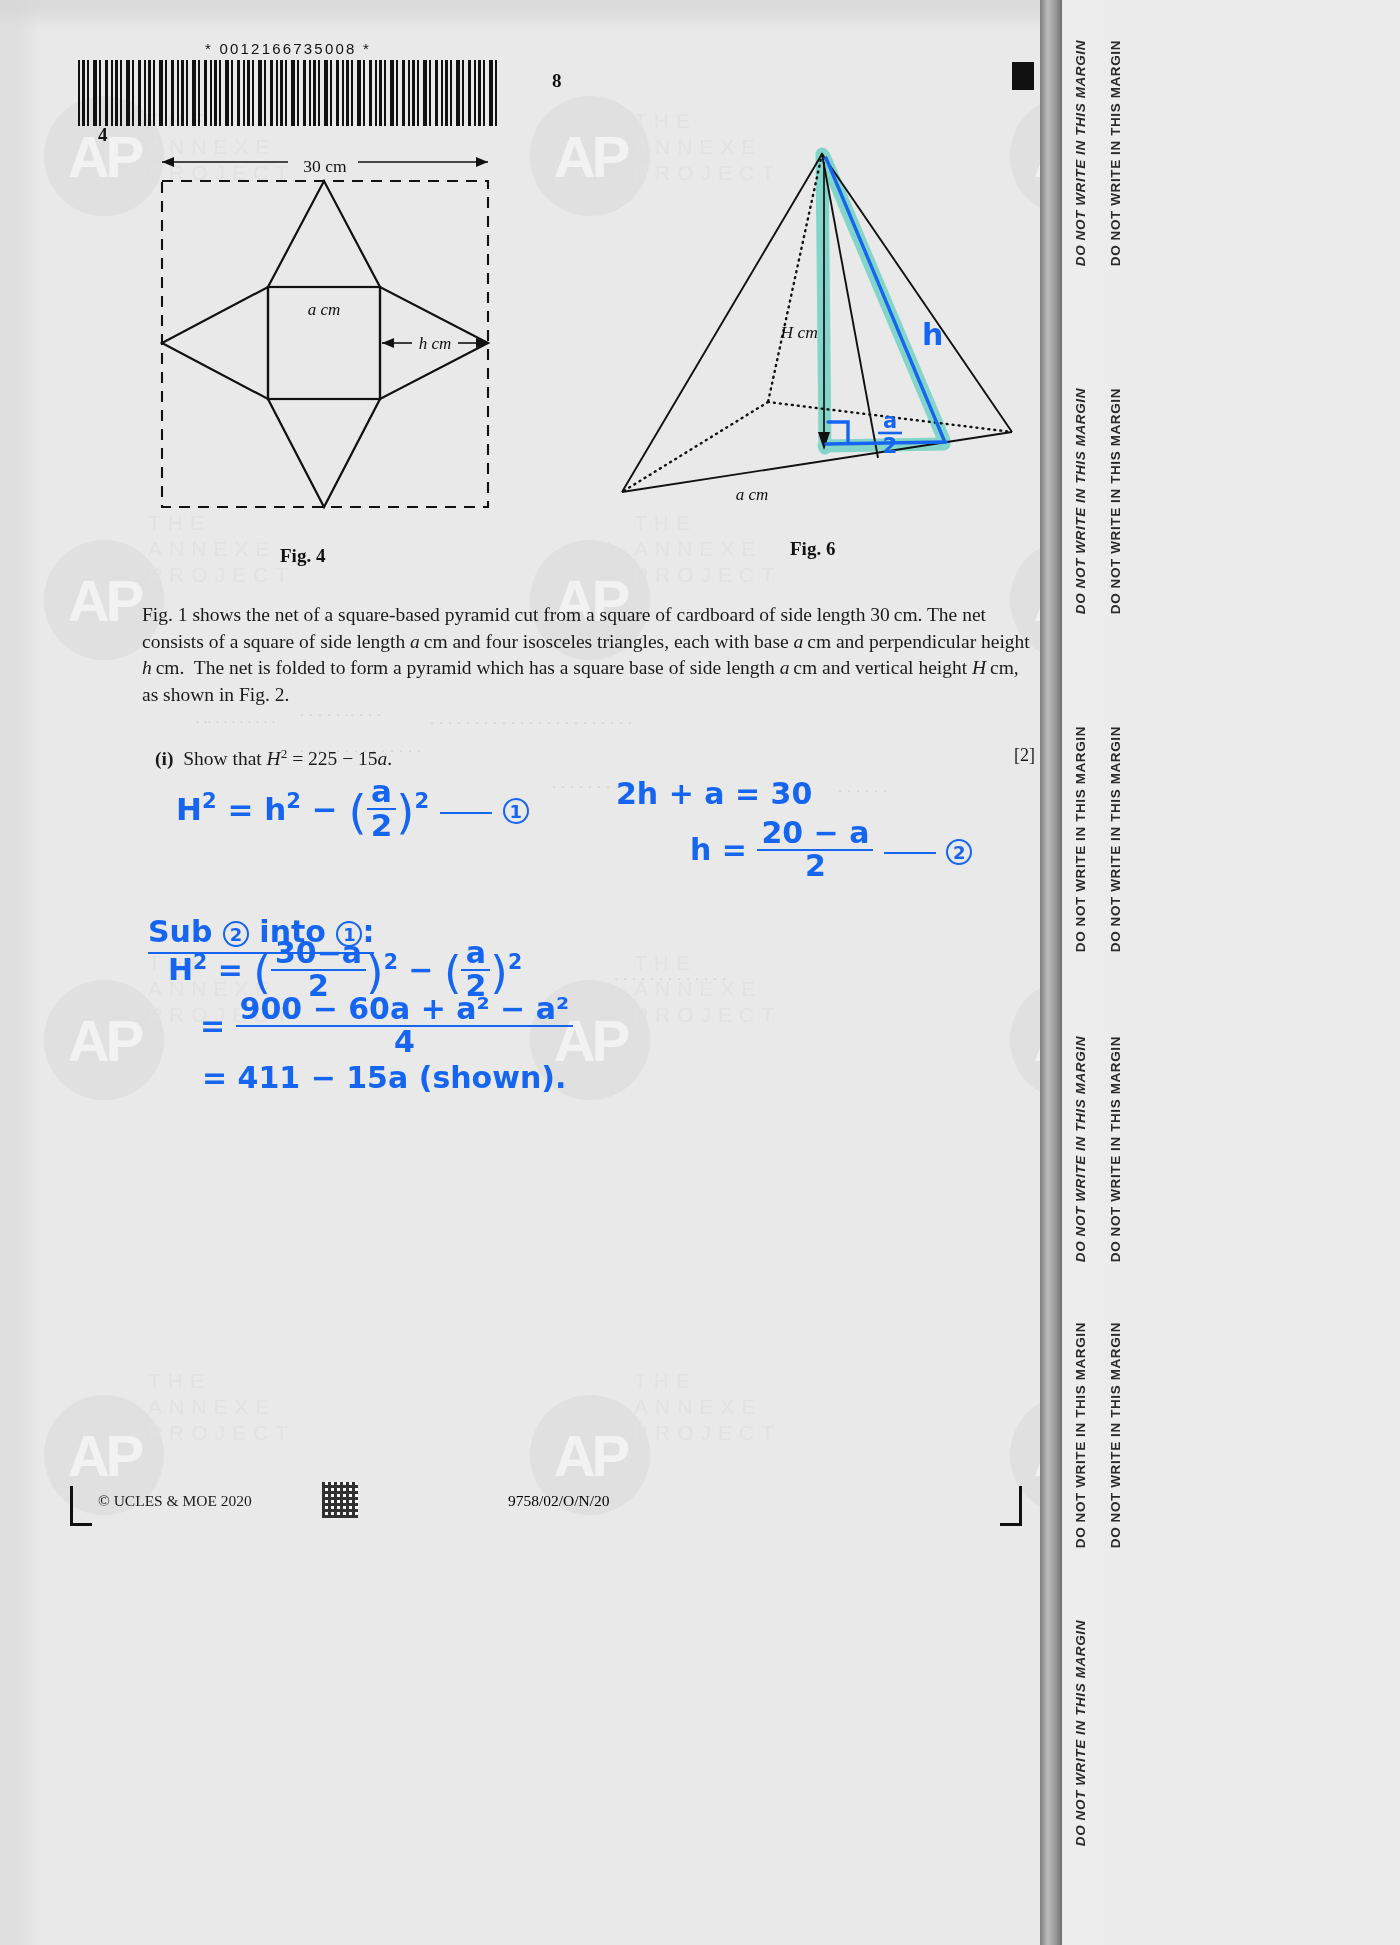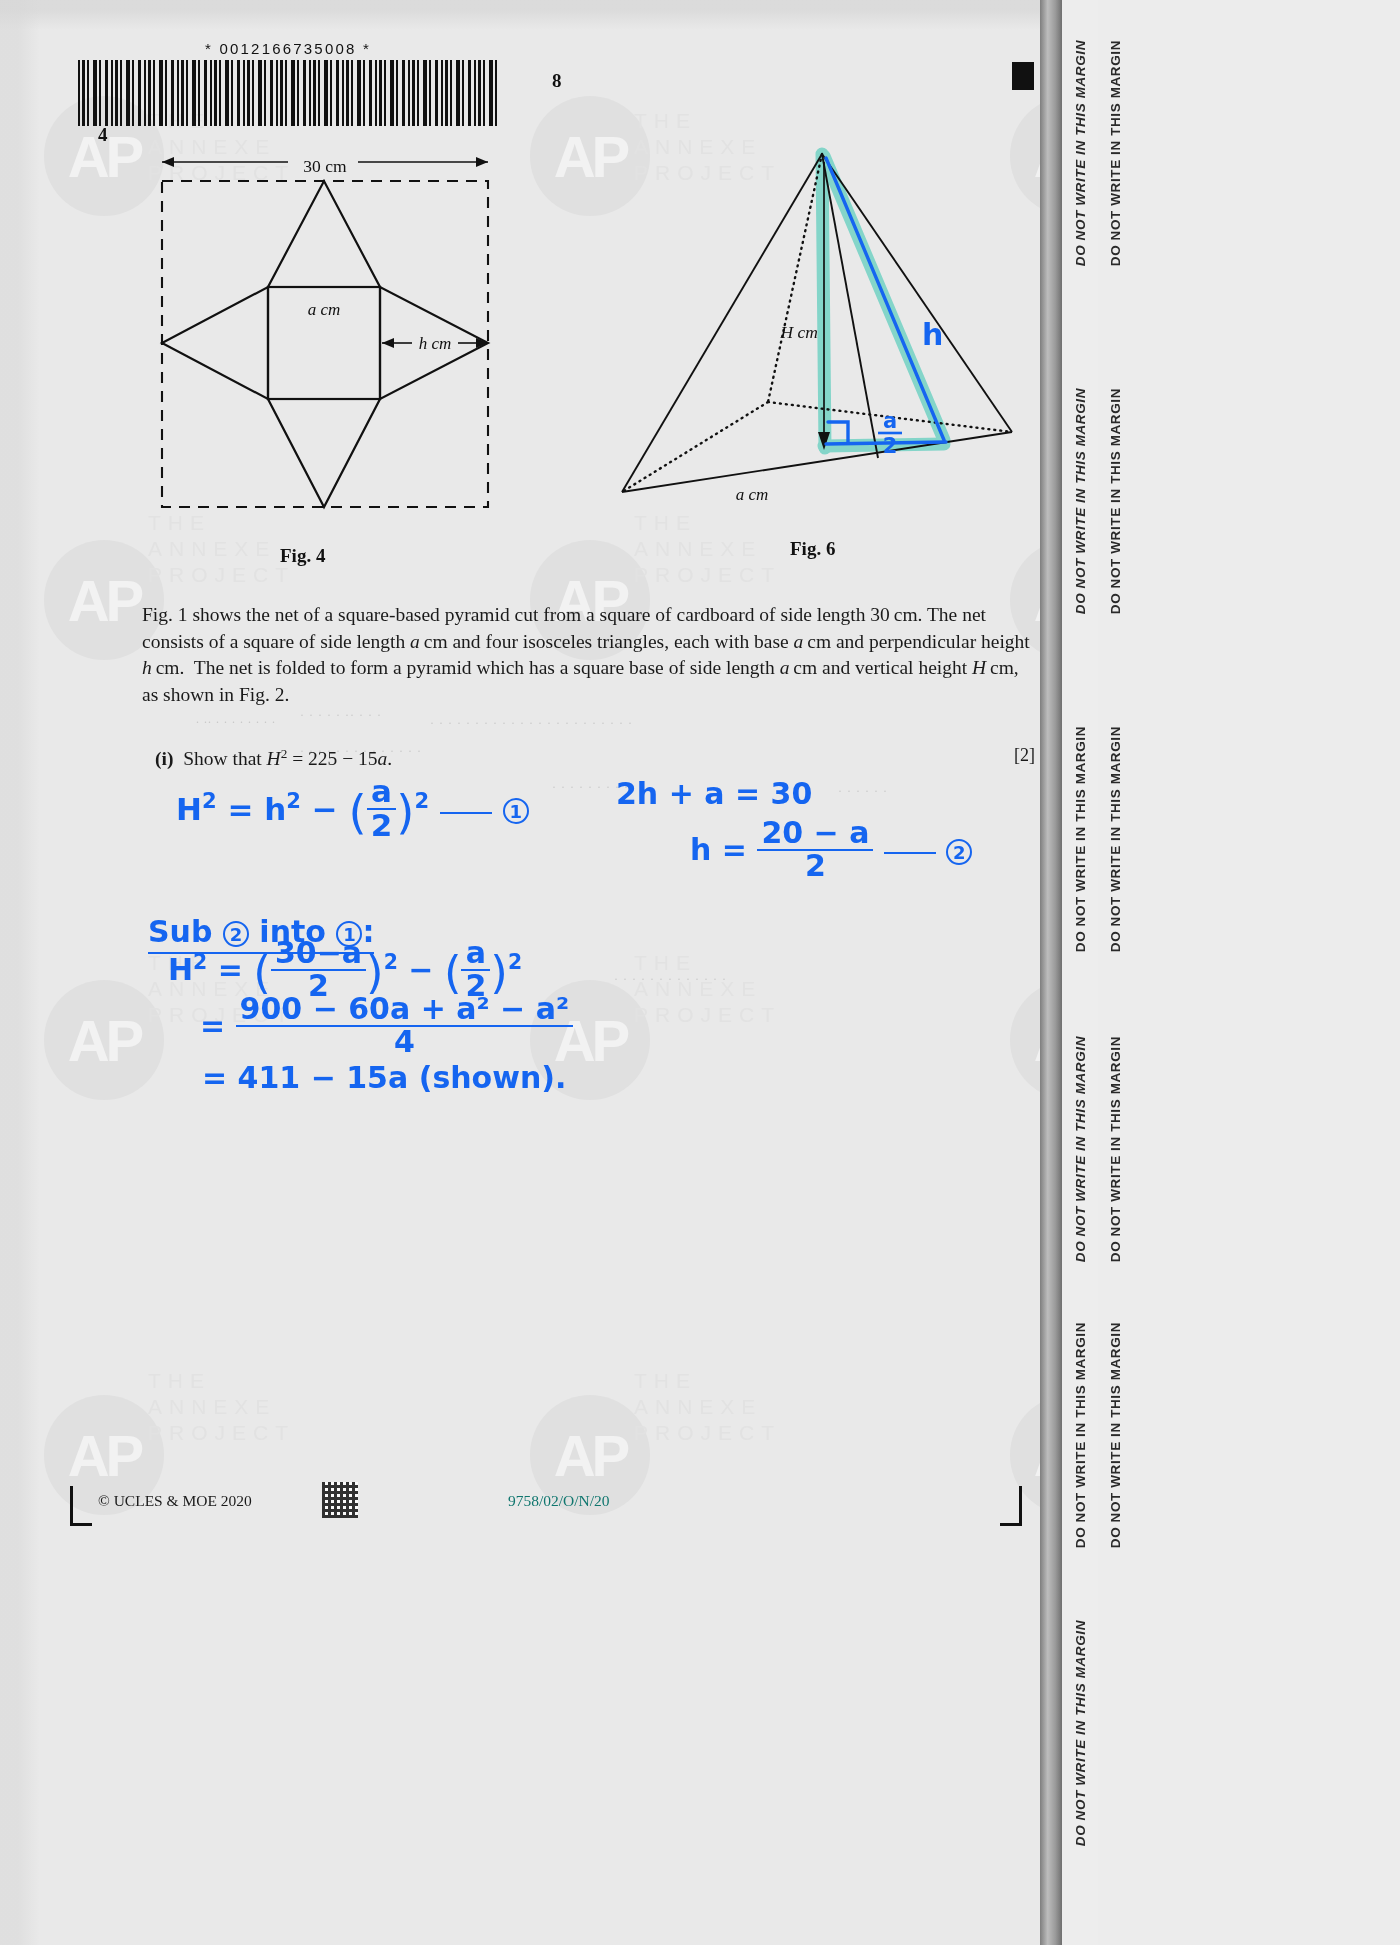--- a/index.html
+++ b/index.html
@@ -159,21 +159,21 @@
     font-size:12px; letter-spacing:1px; user-select:none; white-space:nowrap;
   }
 
   
   #footer-left{
     position:absolute; left:98px; top:1492px;
     font-family:"Liberation Serif", serif; font-size:15.5px; color:#1a1a1a;
   }
   #footer-code{
     position:absolute; left:508px; top:1492px;
-    font-family:"Liberation Serif", serif; font-size:15.5px; color:#0f766e;
+    font-family:"Liberation Serif", serif; font-size:15.5px; color:#000000;
   }
   #qr{
     position:absolute; left:322px; top:1482px; width:36px; height:36px;
     background-image:
       repeating-linear-gradient(90deg,#111 0 3px,transparent 3px 6px),
       repeating-linear-gradient(0deg,#111 0 3px,transparent 3px 6px);
     background-color:#fff; opacity:.85;
   }
   .crop-mark{ position:absolute; border:0 solid #111; }
   #crop-bl{ left:70px; top:1486px; width:22px; height:40px; border-left-width:3px; border-bottom-width:3px; }

